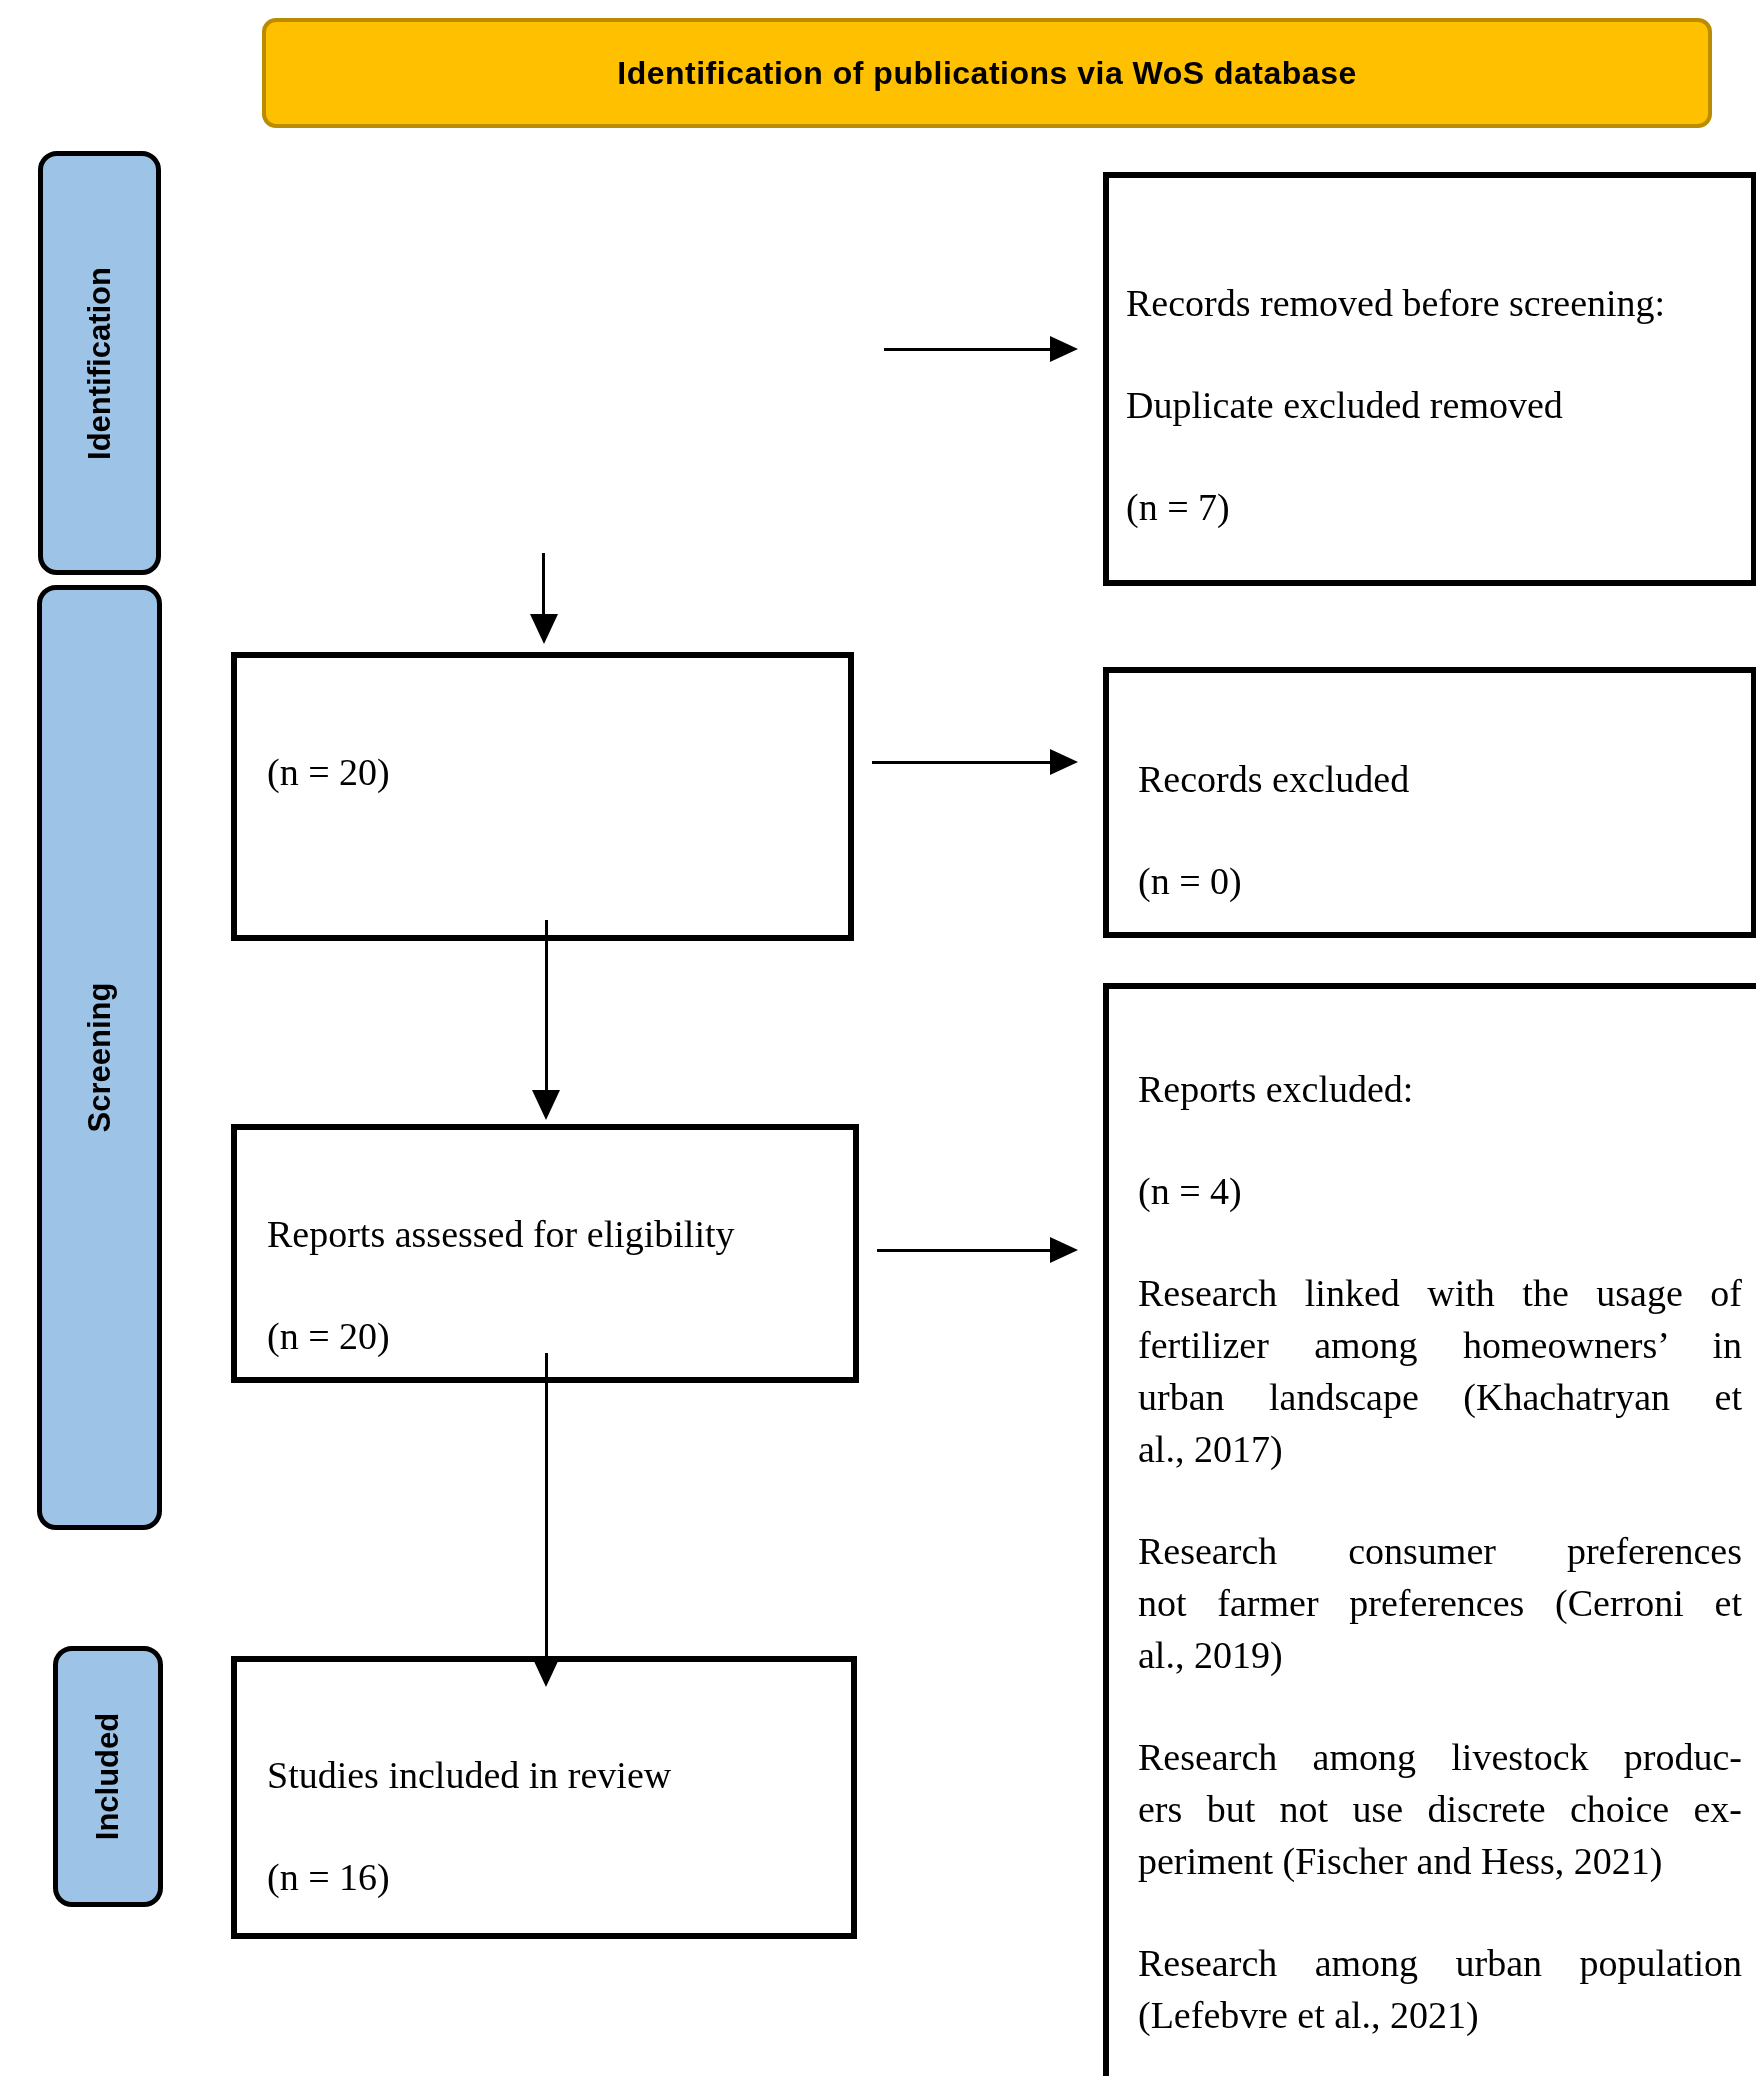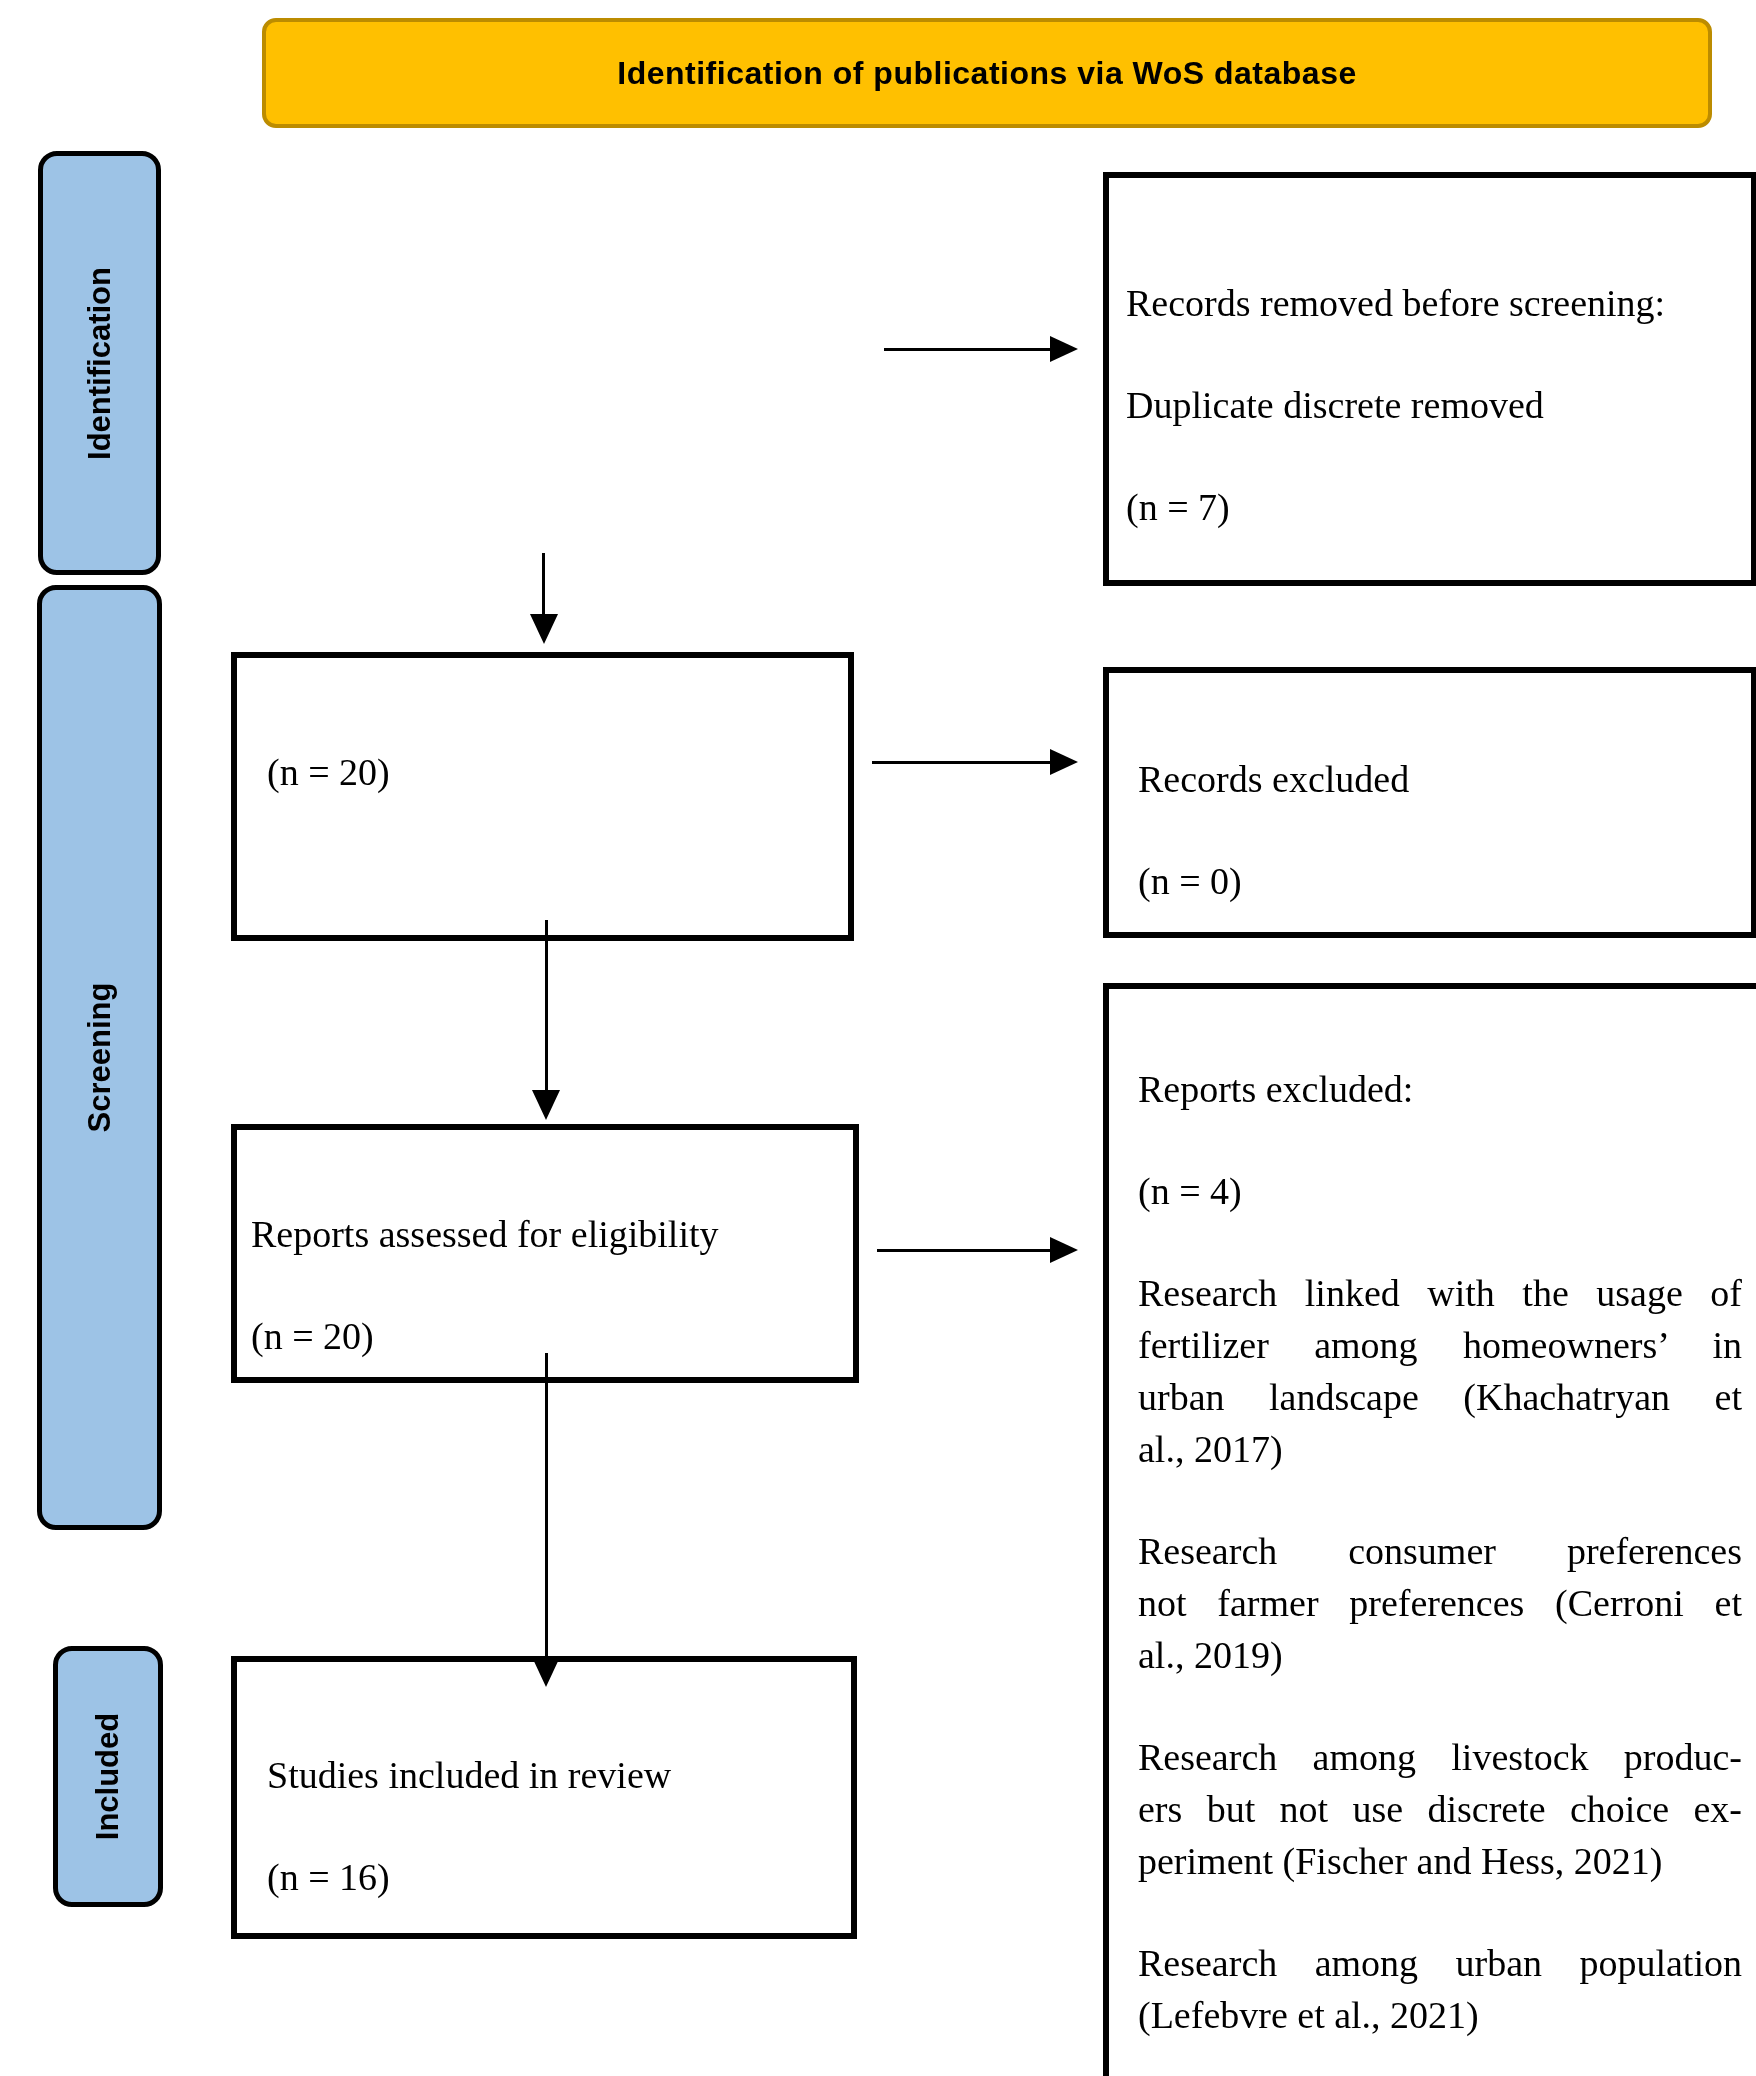--- a/index.html
+++ b/index.html
@@ -65,21 +65,21 @@
     font-size:38px;line-height:52px;
     z-index:1;
   }
   .fbox p{margin:0 0 50px 0;}
   .fbox .line{margin:0;}
   .fbox .jline{margin:0;text-align:justify;text-align-last:justify;}
   .reason{margin:0 0 50px 0;}
 
   .box-a{left:219px;top:163px;width:636px;height:445px;padding:113px 20px 0 30px;}
   .box-b{left:219px;top:652px;width:623px;height:289px;padding:88px 20px 0 30px;}
-  .box-c{left:219px;top:1124px;width:628px;height:259px;padding:78px 20px 0 14px;}
+  .box-c{left:219px;top:1124px;width:628px;height:259px;padding:78px 20px 0 30px;}
   .box-d{left:219px;top:1656px;width:626px;height:283px;padding:87px 20px 0 30px;}
   .box-e{left:1091px;top:172px;width:654px;height:414px;padding:99px 15px 0 17px;}
   .box-f{left:1091px;top:667px;width:654px;height:271px;padding:80px 15px 0 29px;}
   .box-g{left:1091px;top:983px;width:659px;height:1331px;padding:74px 14px 0 29px;}
 
   
   .shaft{background:var(--arrow);z-index:3;}
   .ahead-r{
     width:0;height:0;z-index:3;
     border-top:13.6px solid transparent;
@@ -108,21 +108,21 @@
   <div class="abs stage stage-screening">
     <span>Screening</span>
   </div>
   <div class="abs stage stage-included">
     <span>Included</span>
   </div>
 
 
   <div class="abs fbox box-e">
     <p>Records removed before screening:</p>
-    <p>Duplicate discrete removed</p>
+    <p>Duplicate excluded removed</p>
     <p>(n = 7)</p>
   </div>
 
   <div class="abs fbox box-b">
     <p>(n = 20)</p>
   </div>
 
   <div class="abs fbox box-f">
     <p>Records excluded</p>
     <p>(n = 0)</p>

